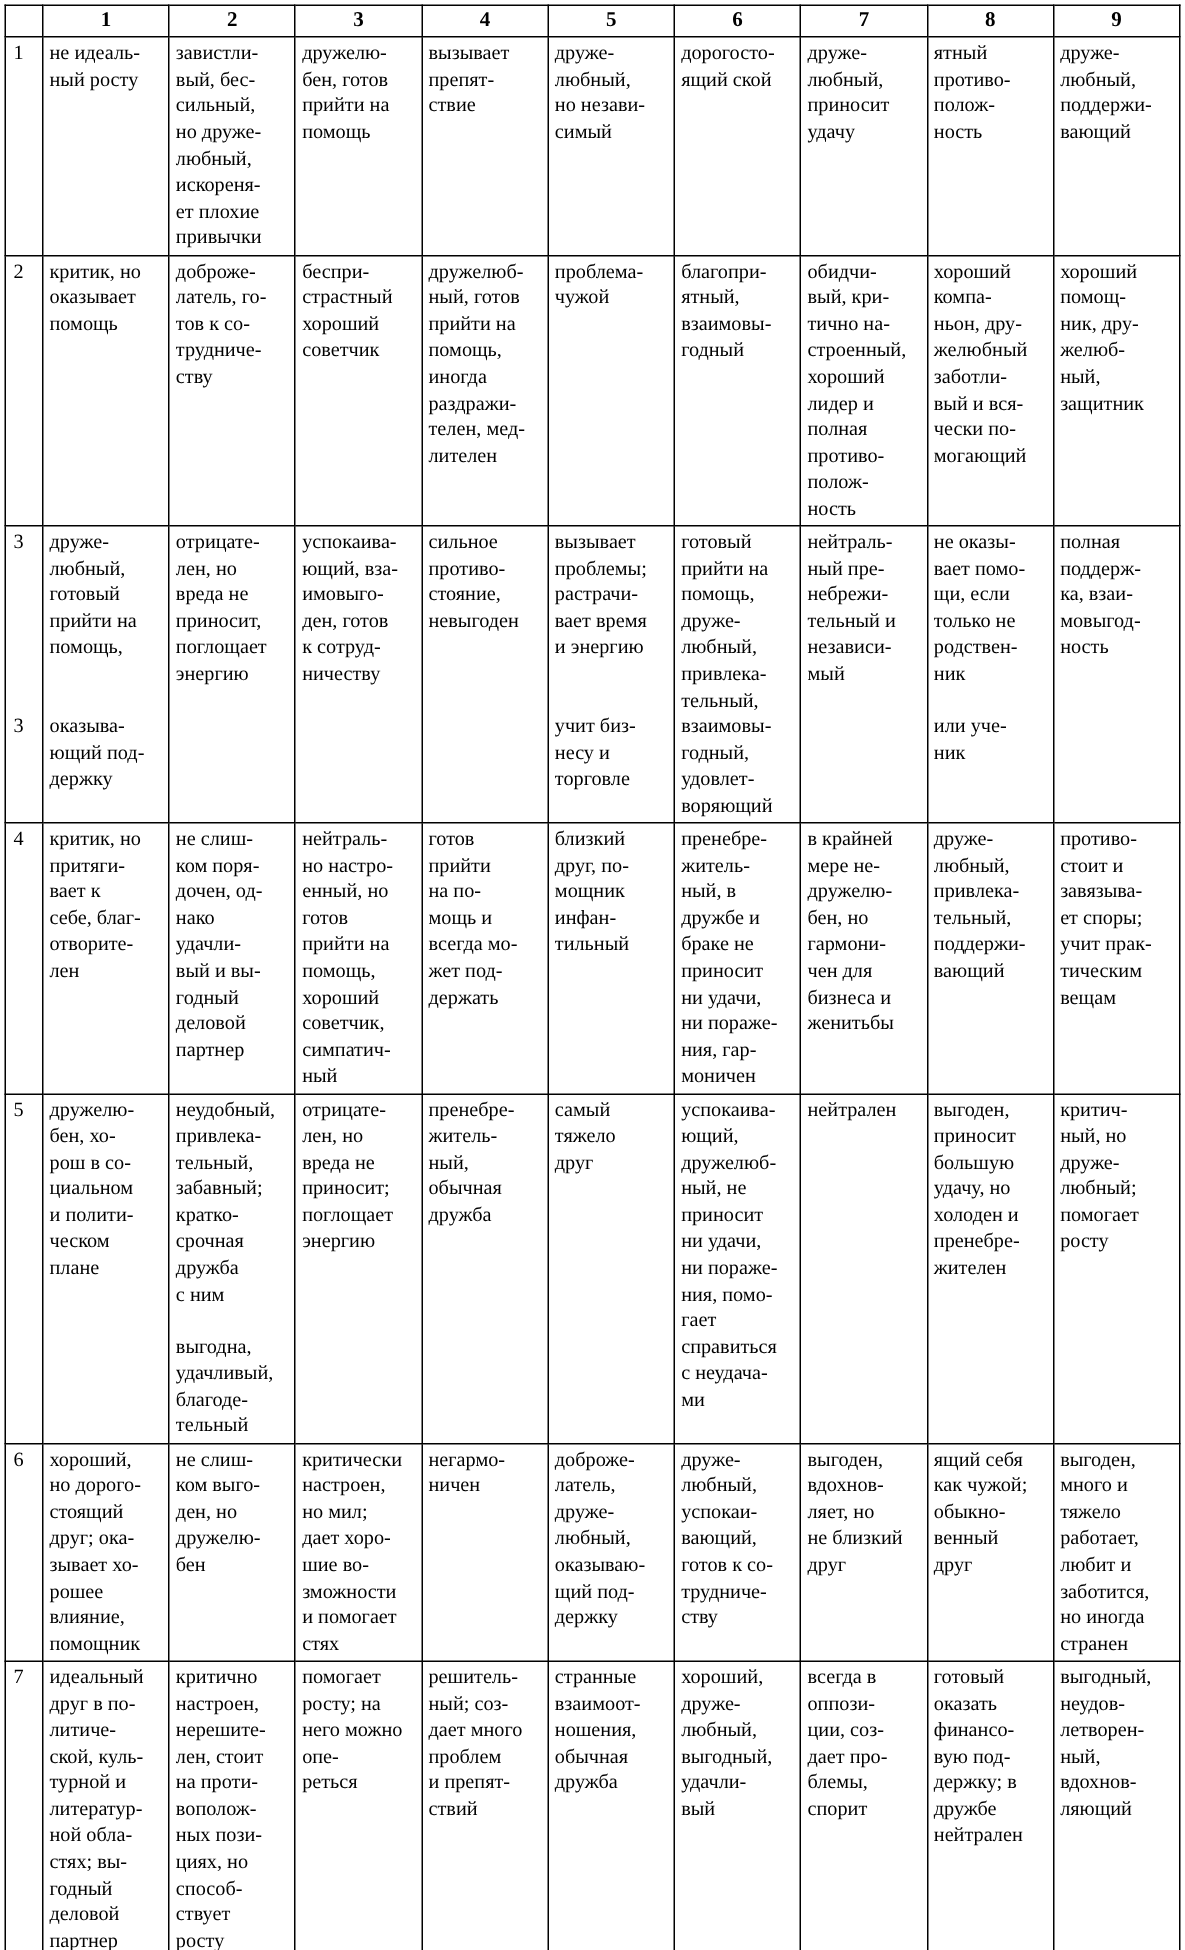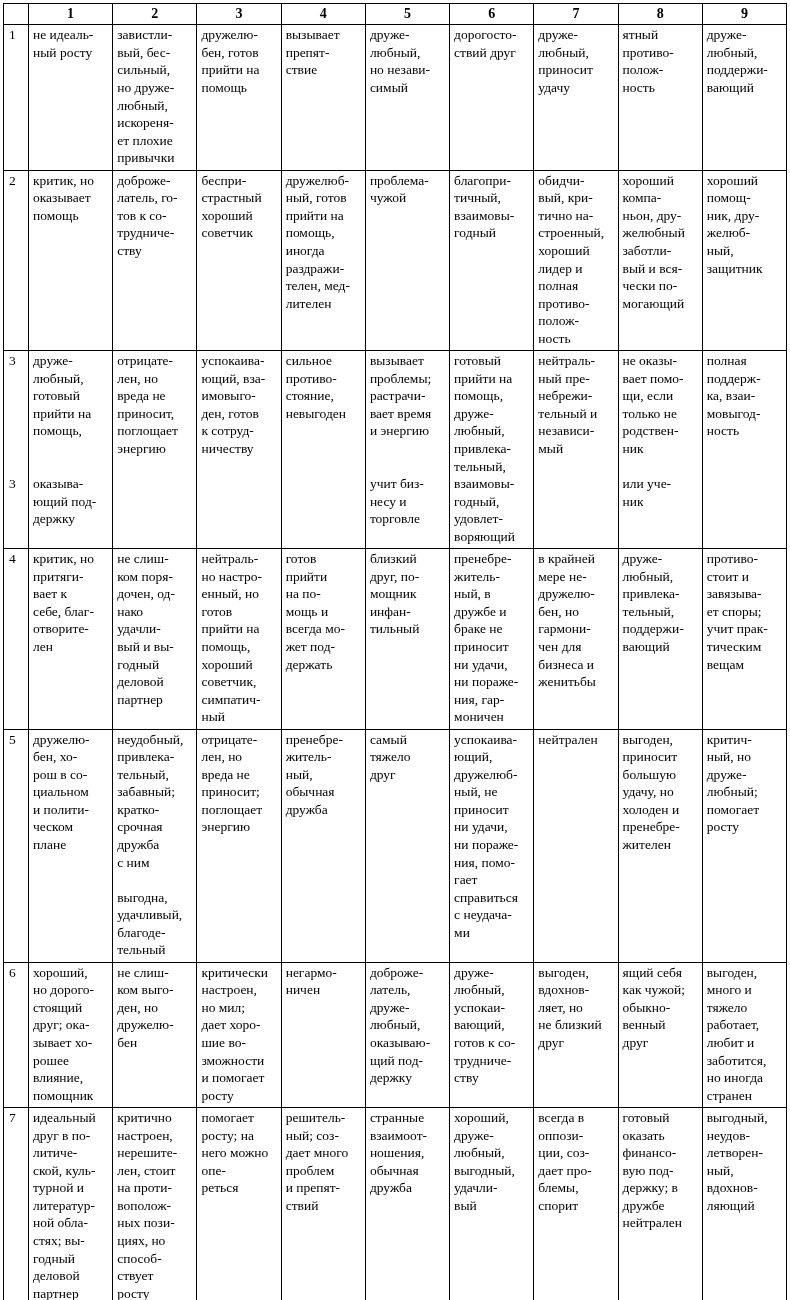--- a/index.html
+++ b/index.html
@@ -95,21 +95,21 @@
 прийти на
 помощь</td>
         <td>вызывает
 препят-
 ствие</td>
         <td>друже-
 любный,
 но незави-
 симый</td>
         <td>дорогосто-
-ствий друг</td>
+ящий ской</td>
         <td>друже-
 любный,
 приносит
 удачу</td>
         <td>ятный
 противо-
 полож-
 ность</td>
         <td>друже-
 любный,
@@ -134,21 +134,21 @@
 ный, готов
 прийти на
 помощь,
 иногда
 раздражи-
 телен, мед-
 лителен</td>
         <td>проблема-
 чужой</td>
         <td>благопри-
-тичный,
+ятный,
 взаимовы-
 годный</td>
         <td>обидчи-
 вый, кри-
 тично на-
 строенный,
 хороший
 лидер и
 полная
 противо-
@@ -395,21 +395,21 @@
 ден, но
 дружелю-
 бен</td>
         <td>критически
 настроен,
 но мил;
 дает хоро-
 шие во-
 зможности
 и помогает
-росту</td>
+стях</td>
         <td>негармо-
 ничен</td>
         <td>доброже-
 латель,
 друже-
 любный,
 оказываю-
 щий под-
 держку</td>
         <td>друже-

